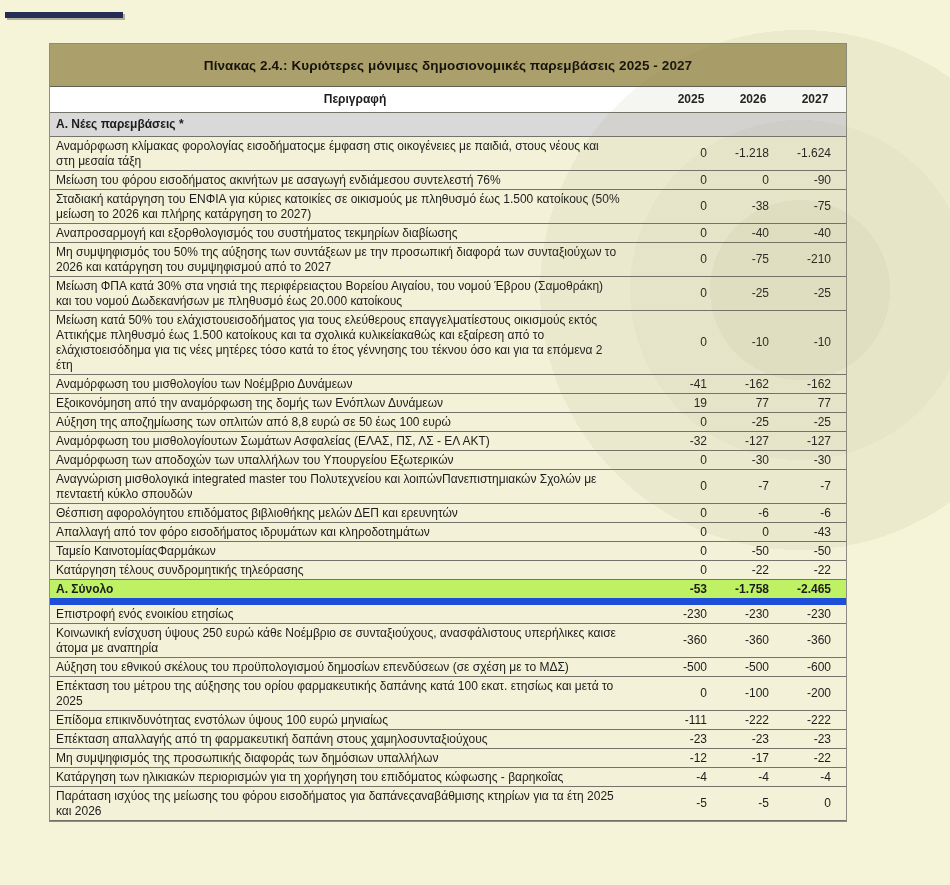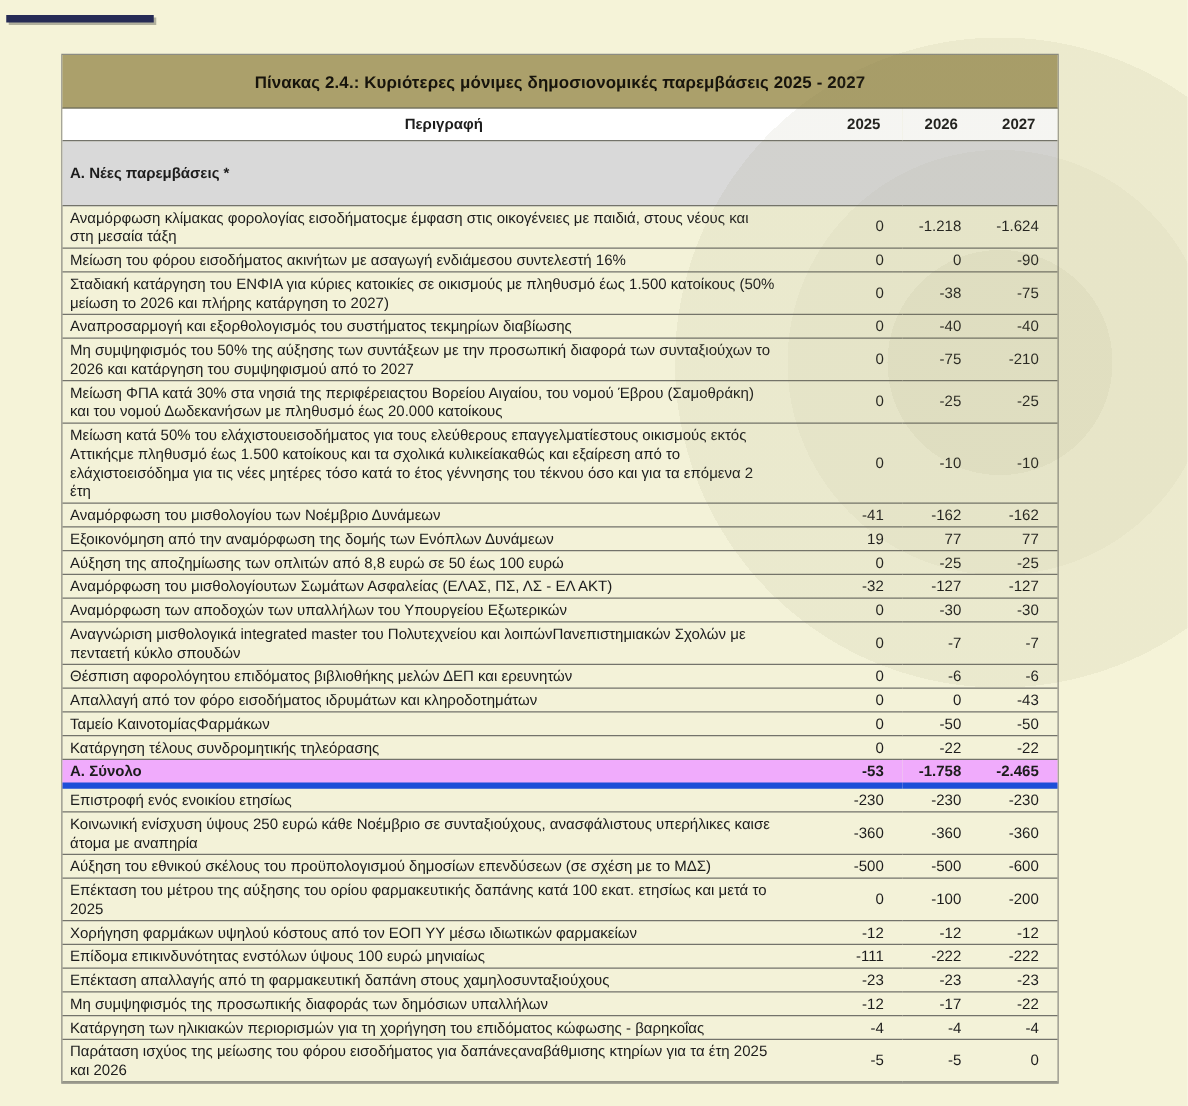--- a/index.html
+++ b/index.html
@@ -10,22 +10,22 @@
   .title-bar{background:#aba06b;border-bottom:1px solid #5f5f54;text-align:center;font-weight:bold;font-size:13.5px;color:#17140c;padding:14px 10px 13px 10px;letter-spacing:0.1px;}
   table{width:100%;border-collapse:collapse;table-layout:fixed;}
   col.c-desc{width:auto;}
   col.c-num{width:62px;}
   th,td{font-size:12px;line-height:15px;color:#1c1c1c;border-bottom:1px solid #73736b;vertical-align:middle;}
   thead th{background:#ffffff;font-weight:bold;padding:5px 2px;}
   thead th.desc{text-align:center;margin-top:23px;}
   thead th.num{text-align:center;}
   td.desc{text-align:left;padding:1.5px 40px 1.5px 6px;}
   td.num{text-align:right;padding:1.5px 15px 1.5px 2px;white-space:nowrap;}
-  tr.section td{background:#d9d9d9;font-weight:bold;padding:18px 6px;}
-  tr.total td{background:#f0abfc;font-weight:bold;border-top:1px solid #55554c;border-bottom:5px solid #1d4ed8;}
+  tr.section td{background:#d9d9d9;font-weight:bold;padding:4px 6px;}
+  tr.total td{background:#bef264;font-weight:bold;border-top:1px solid #55554c;border-bottom:7px solid #1d4ed8;}
   .watermark{position:absolute;left:540px;top:30px;width:520px;height:520px;pointer-events:none;z-index:5;
     background:radial-gradient(circle 260px at 260px 260px,
       rgba(118,116,70,0.16) 0px 90px,
       rgba(118,116,70,0.11) 90px 170px,
       rgba(118,116,70,0.07) 170px 260px,
       rgba(0,0,0,0) 260px);}
 </style>
 </head>
 <body>
 
@@ -53,21 +53,21 @@
           <tr class="section">
             <td class="desc" colspan="4">Α. Νέες παρεμβάσεις *</td>
           </tr>
           <tr class="data">
             <td class="desc">Αναμόρφωση κλίμακας φορολογίας εισοδήματοςμε έμφαση στις οικογένειες με παιδιά, στους νέους και στη μεσαία τάξη</td>
             <td class="num">0</td>
             <td class="num">-1.218</td>
             <td class="num">-1.624</td>
           </tr>
           <tr class="data">
-            <td class="desc">Μείωση του φόρου εισοδήματος ακινήτων με ασαγωγή ενδιάμεσου συντελεστή 16%</td>
+            <td class="desc">Μείωση του φόρου εισοδήματος ακινήτων με ασαγωγή ενδιάμεσου συντελεστή 76%</td>
             <td class="num">0</td>
             <td class="num">0</td>
             <td class="num">-90</td>
           </tr>
           <tr class="data">
             <td class="desc">Σταδιακή κατάργηση του ΕΝΦΙΑ για κύριες κατοικίες σε οικισμούς με πληθυσμό έως 1.500 κατοίκους (50% μείωση το 2026 και πλήρης κατάργηση το 2027)</td>
             <td class="num">0</td>
             <td class="num">-38</td>
             <td class="num">-75</td>
           </tr>
@@ -179,26 +179,20 @@
             <td class="num">-500</td>
             <td class="num">-600</td>
           </tr>
           <tr class="data">
             <td class="desc">Επέκταση του μέτρου της αύξησης του ορίου φαρμακευτικής δαπάνης κατά 100 εκατ. ετησίως και μετά το 2025</td>
             <td class="num">0</td>
             <td class="num">-100</td>
             <td class="num">-200</td>
           </tr>
           <tr class="data">
-            <td class="desc">Χορήγηση φαρμάκων υψηλού κόστους από τον ΕΟΠ ΥΥ μέσω ιδιωτικών φαρμακείων</td>
-            <td class="num">-12</td>
-            <td class="num">-12</td>
-            <td class="num">-12</td>
-          </tr>
-          <tr class="data">
             <td class="desc">Επίδομα επικινδυνότητας ενστόλων ύψους 100 ευρώ μηνιαίως</td>
             <td class="num">-111</td>
             <td class="num">-222</td>
             <td class="num">-222</td>
           </tr>
           <tr class="data">
             <td class="desc">Επέκταση απαλλαγής από τη φαρμακευτική δαπάνη στους χαμηλοσυνταξιούχους</td>
             <td class="num">-23</td>
             <td class="num">-23</td>
             <td class="num">-23</td>

